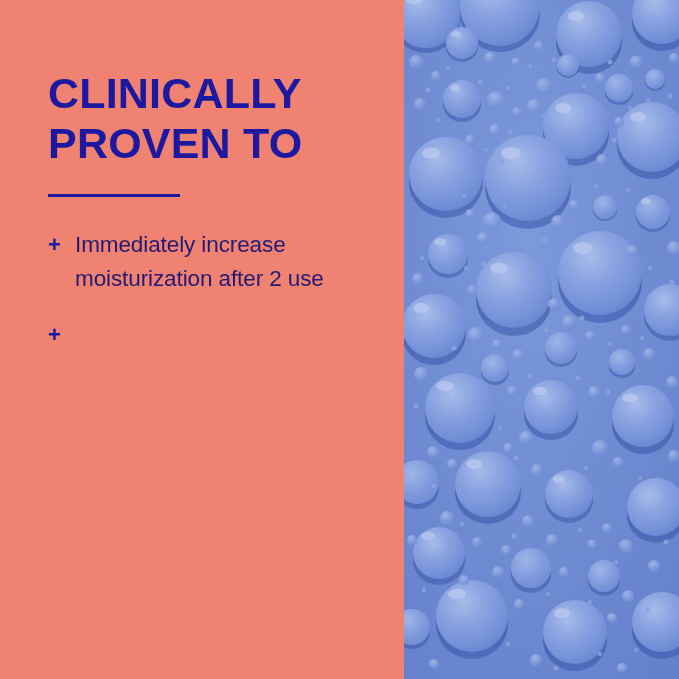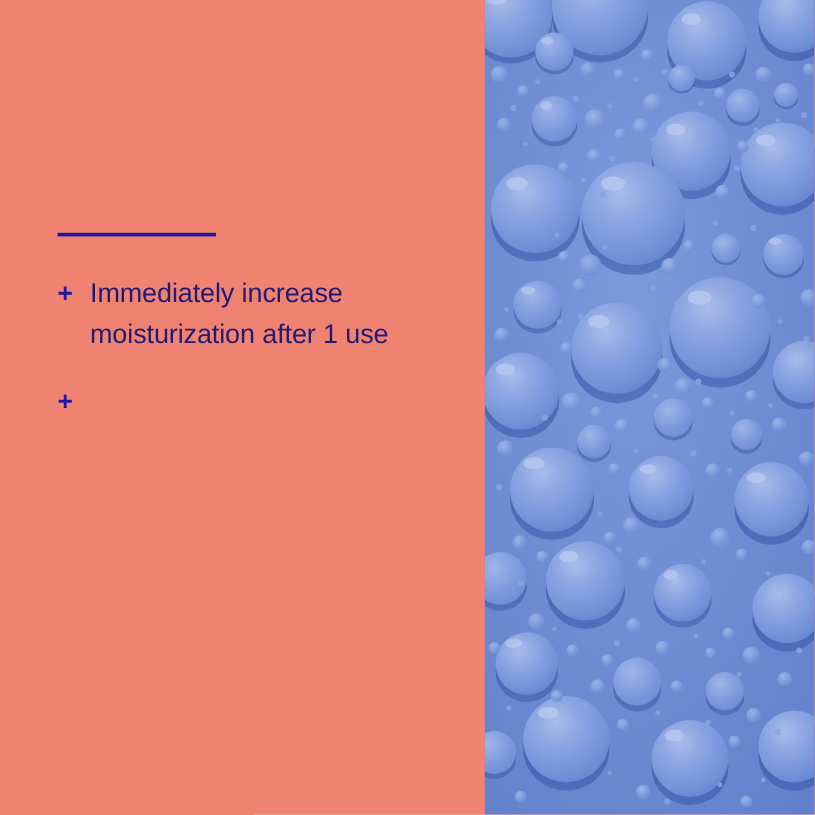--- a/index.html
+++ b/index.html
@@ -94,29 +94,31 @@
     height: 679px;
   }
 </style>
 </head>
 <body>
 
 <div id="canvas">
 
   <div id="copy-panel">
 
+    <div id="headline">CLINICALLY
+PROVEN TO</div>
 
     <div id="divider"></div>
 
     <div id="bullet-list">
 
       <div class="bullet-row">
         <span class="bullet-mark">+</span>
         <span class="bullet-text">Immediately increase
-moisturization after 1 use</span>
+moisturization after 2 use</span>
       </div>
 
       <div class="bullet-row">
         <span class="bullet-mark">+</span>
       </div>
 
     </div>
   </div>
 
   <div id="image-panel">

